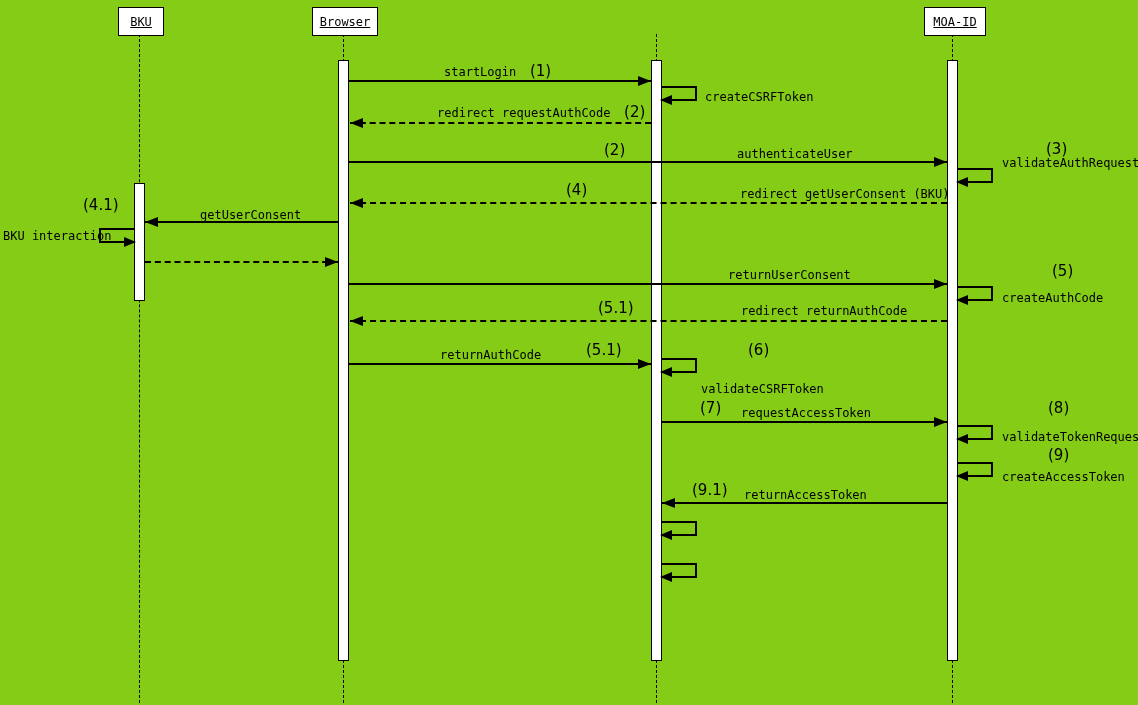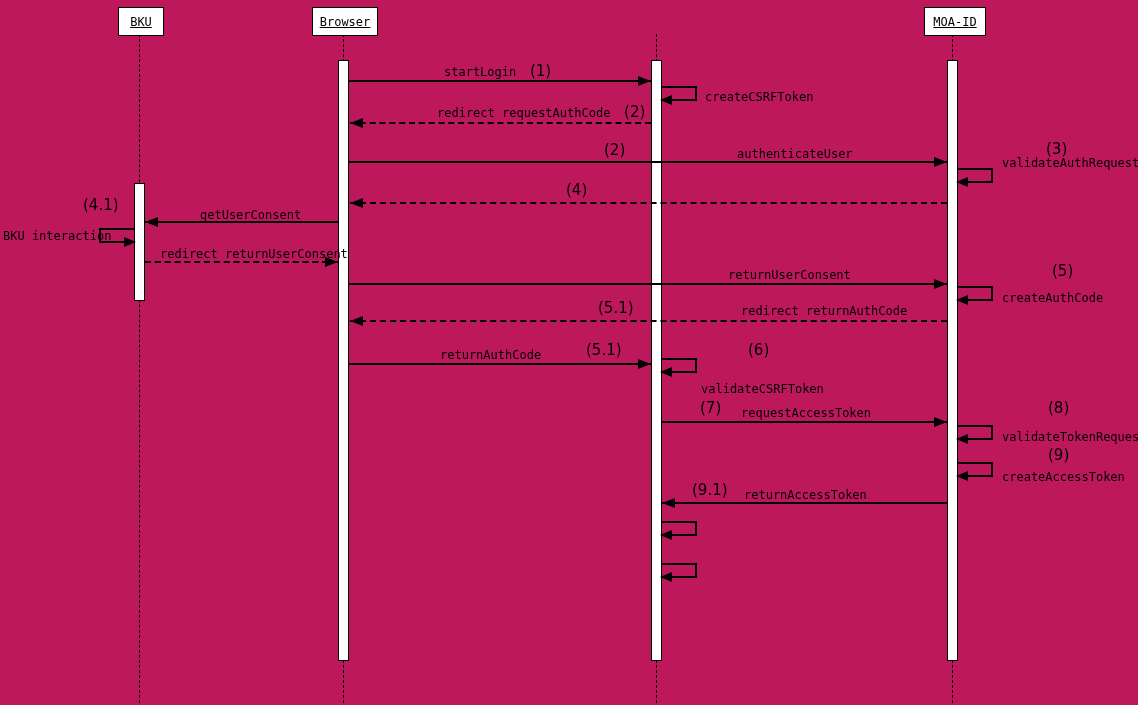--- a/index.html
+++ b/index.html
@@ -1,17 +1,17 @@
 <!DOCTYPE html>
 <html><head>
 <meta charset="utf-8">
 <style>
   html,body { margin:0; padding:0; background:#fff; }
   #stage {
-    position:relative; width:1138px; height:705px; background:#be185d;
+    position:relative; width:1138px; height:705px; background:#84cc16;
     font-family:"DejaVu Sans Mono", monospace; color:#000; overflow:hidden;
   }
   .pbox {
     position:absolute; border:1px solid #000; background:#fff;
     display:flex; align-items:center; justify-content:center; z-index:4;
   }
   .pname { font:12px "DejaVu Sans Mono", monospace; text-decoration:underline; white-space:nowrap; }
   .lifeline { position:absolute; width:0; border-left:1px dashed #000; z-index:1; }
   .bar { position:absolute; width:11px; border:1px solid #000; background:#fff; z-index:2; box-sizing:border-box; }
   .line { position:absolute; height:0; border-top:2px solid #000; z-index:3; }
@@ -94,42 +94,42 @@
   </div>
   <span class="lbl" style="left:1002px;top:152px">
     <span class="mono">validateAuthRequest</span>
   </span>
 
   <div class="line dashed" style="left:350px;top:202px;width:597px"></div>
   <div class="head-l" style="left:350px;top:198px"></div>
   <span class="lbl" style="left:566px;top:180px">
     <span class="num solo">(4)</span>
   </span>
+  <span class="lbl" style="left:740px;top:183px">
+    <span class="mono">redirect getUserConsent (BKU)</span>
+  </span>
 
   <span class="lbl" style="left:83px;top:195px">
     <span class="num solo">(4.1)</span>
   </span>
   <div class="line" style="left:145px;top:221px;width:193px"></div>
   <div class="head-l" style="left:145px;top:217px"></div>
   <span class="lbl" style="left:200px;top:204px">
     <span class="mono">getUserConsent</span>
   </span>
 
   <div class="loop-l" style="left:99px;top:228px">
     <div class="loop-head-r"></div>
   </div>
   <span class="lbl" style="left:3px;top:225px">
     <span class="mono">BKU interaction</span>
   </span>
 
   <div class="line dashed" style="left:145px;top:261px;width:193px"></div>
   <div class="head-r" style="left:325px;top:257px"></div>
-  <span class="lbl" style="left:160px;top:243px">
-    <span class="mono">redirect returnUserConsent</span>
-  </span>
 
   <div class="line" style="left:349px;top:283px;width:598px"></div>
   <div class="head-r" style="left:934px;top:279px"></div>
   <span class="lbl" style="left:728px;top:264px">
     <span class="mono">returnUserConsent</span>
   </span>
   <span class="lbl" style="left:1052px;top:261px">
     <span class="num solo">(5)</span>
   </span>
 

